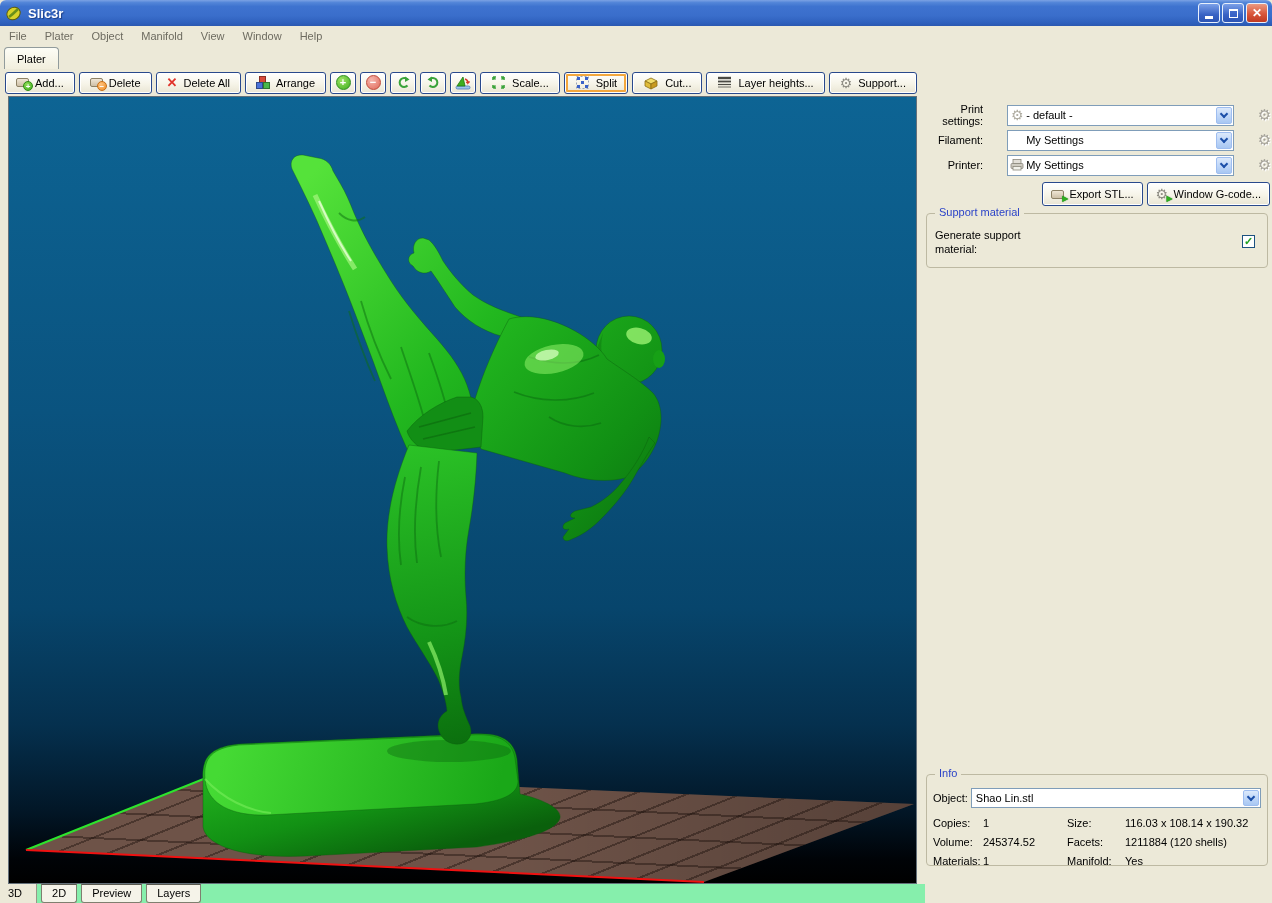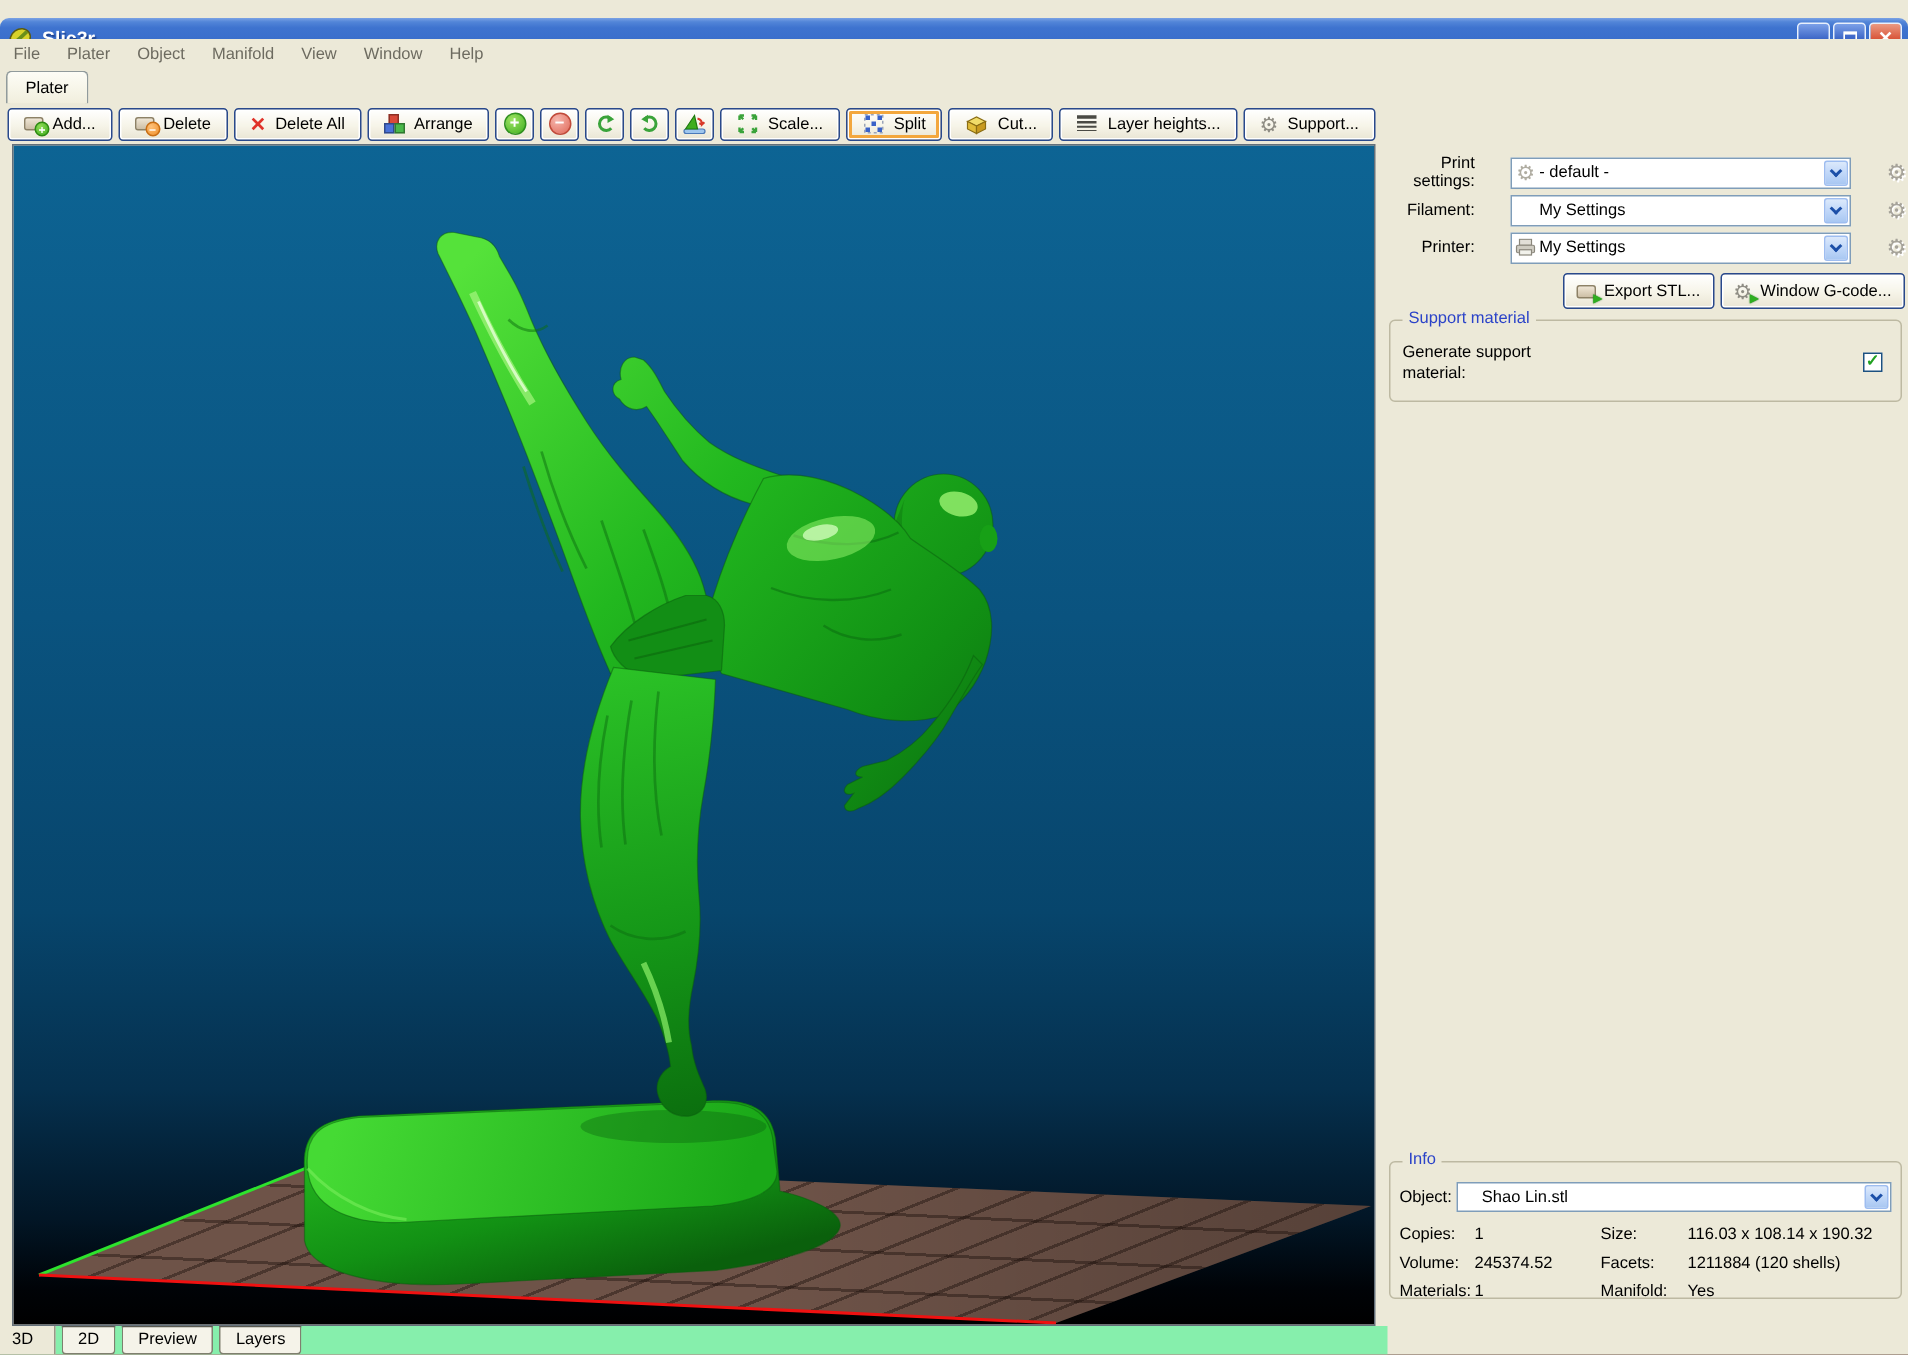--- a/index.html
+++ b/index.html
@@ -2,21 +2,21 @@
 <html><head>
 <meta charset="utf-8">
 <style>
   * { margin:0; padding:0; box-sizing:border-box; }
   html,body { width:1272px; height:903px; overflow:hidden; }
   body { font-family:"Liberation Sans", sans-serif; font-size:11px; background:#ece9d8; position:relative; }
 
   
   .titlebar { position:absolute; left:0; top:0; width:1272px; height:26px;
     background:linear-gradient(180deg,#7ba2e4 0%,#5285d8 10%,#3e73cf 25%,#3a6ecb 60%,#2e60bd 88%,#2a58b0 100%);
-    border-radius:6px 6px 0 0; display:flex; align-items:center;margin-top:12px; }
+    border-radius:6px 6px 0 0; display:flex; align-items:center; }
   .title-text { color:#fff; font-weight:bold; font-size:13px; margin-left:6px; text-shadow:1px 1px 1px #1c3e86; }
   .app-icon { width:17px; height:17px; margin-left:5px; }
   .win-btns { position:absolute; right:4px; top:3px; display:flex; gap:2px; }
   .wbtn { width:22px; height:20px; border:1px solid #e8f0fc; border-radius:3px; display:flex; align-items:center; justify-content:center;
     background:linear-gradient(180deg,#7ba0e8,#3862c4 60%,#2c54b4); color:#fff; }
   .wbtn.close { background:linear-gradient(180deg,#eb9a82,#d9563a 55%,#bf3a22); }
   .min-bar { width:8px; height:3px; background:#fff; margin-top:9px; }
   .restore-glyph { width:9px; height:9px; position:relative; }
   .restore-glyph::before { content:""; position:absolute; right:0; top:0; width:7px; height:6px; border:1px solid #fff; border-top-width:2px; }
   .restore-glyph::after  { content:""; position:absolute; left:0; bottom:0; width:7px; height:6px; border:1px solid #fff; border-top-width:2px; background:rgba(60,100,200,.6); }
@@ -371,21 +371,21 @@
     <div class="checkbox">
       <span>✓</span>
     </div>
   </div>
 
   <div class="groupbox info-box">
     <span class="gtitle">Info</span>
     <div class="objrow">
       <span class="plabel2">Object:</span>
       <div class="combo" style="height:20px">
-        <span class="ctext" style="padding-left:16px">Shao Lin.stl</span>
+        <span class="ctext" style="padding-left:4px">Shao Lin.stl</span>
         <span class="arrowbtn" style="height:16px">
             <span class="chev"></span>
           </span>
       </div>
     </div>
     <div class="infogrid">
       <span class="il">Copies:</span>
       <span>1</span>
       <span class="il">Size:</span>
       <span>116.03 x 108.14 x 190.32</span>

